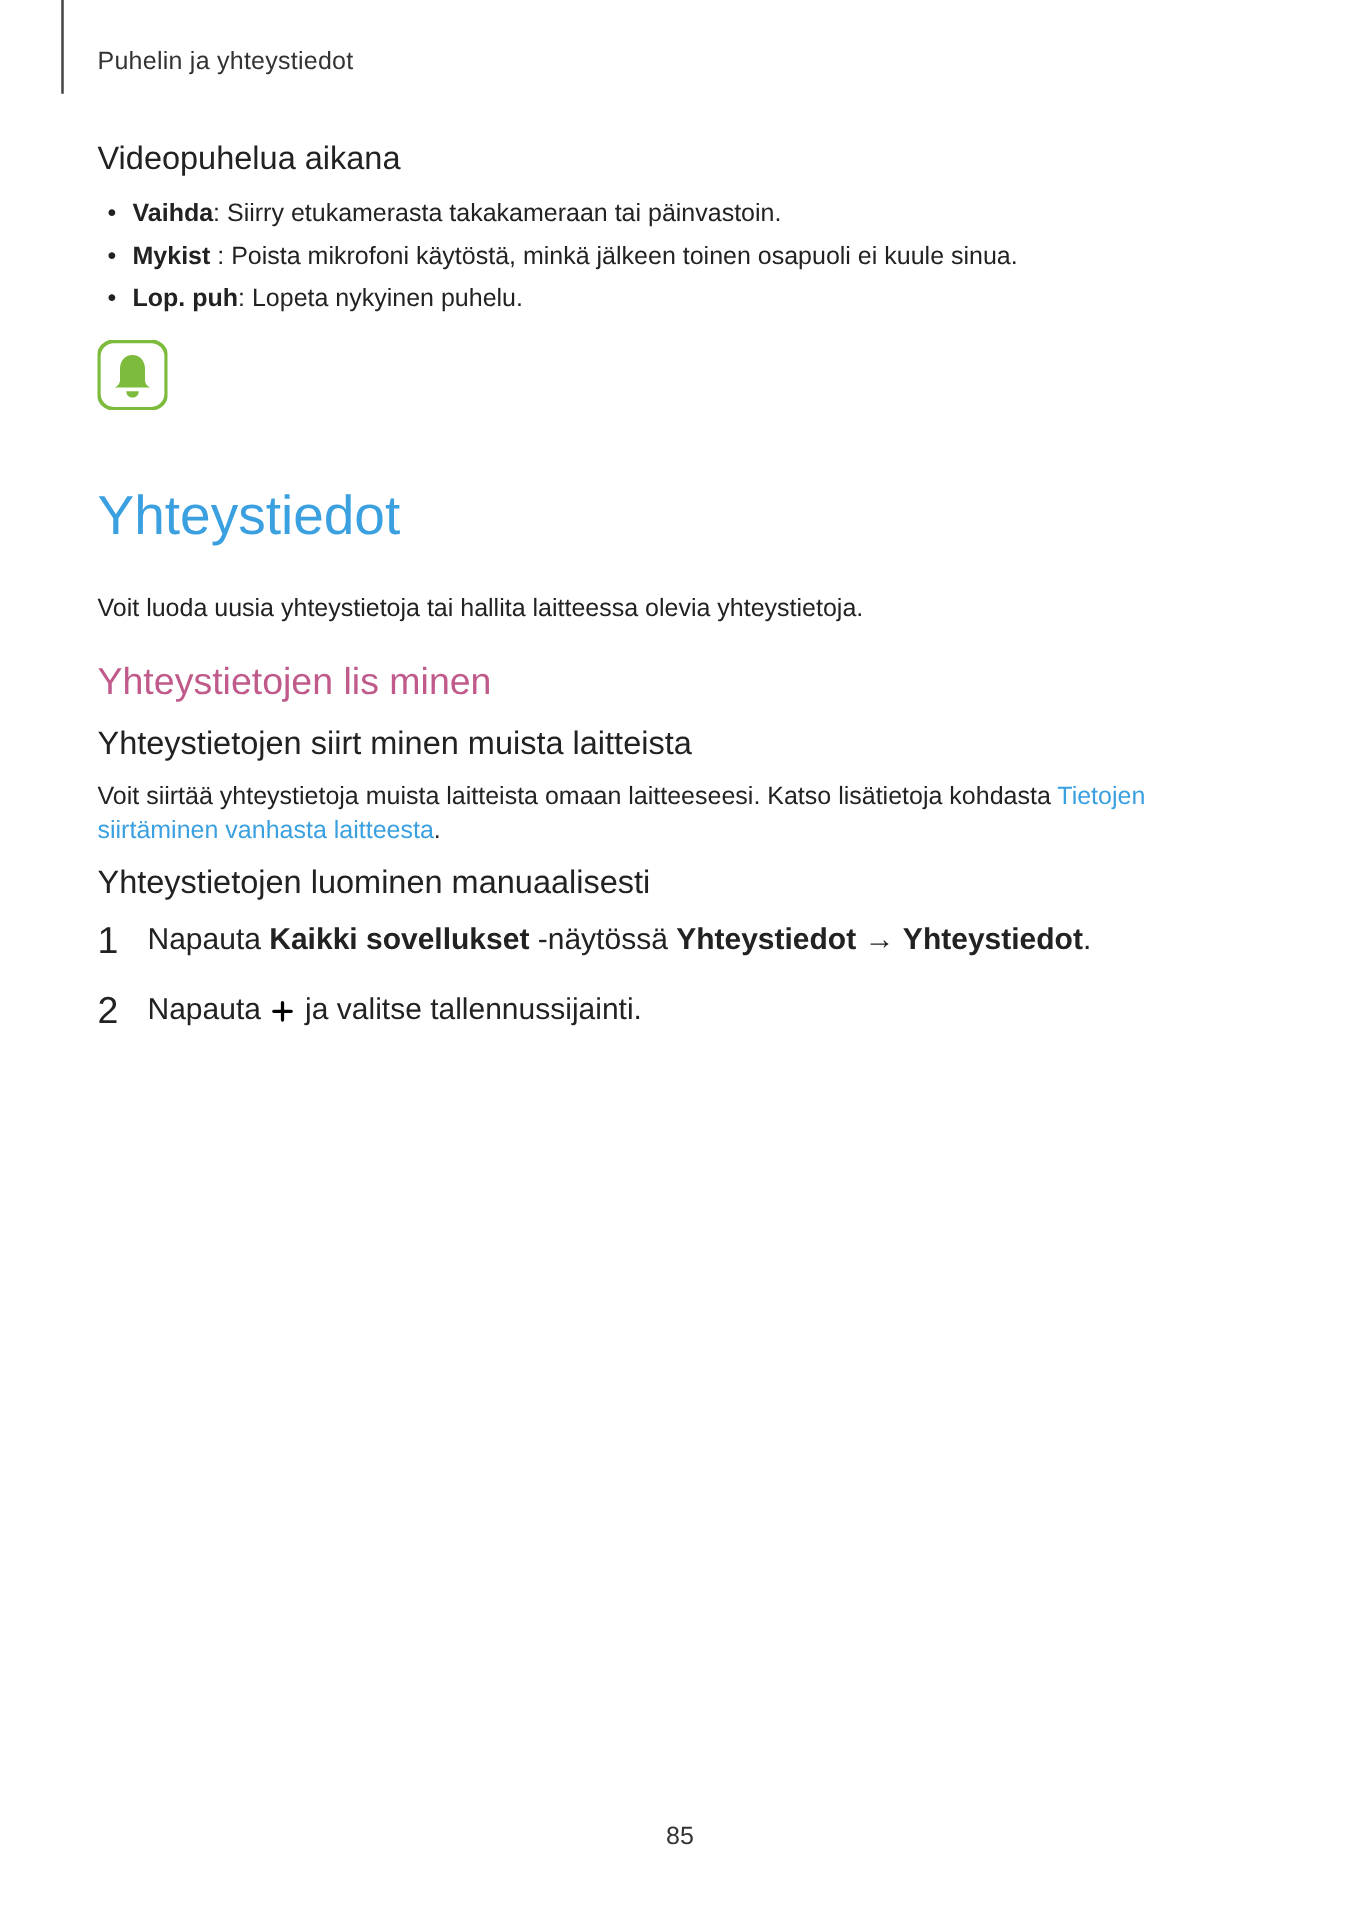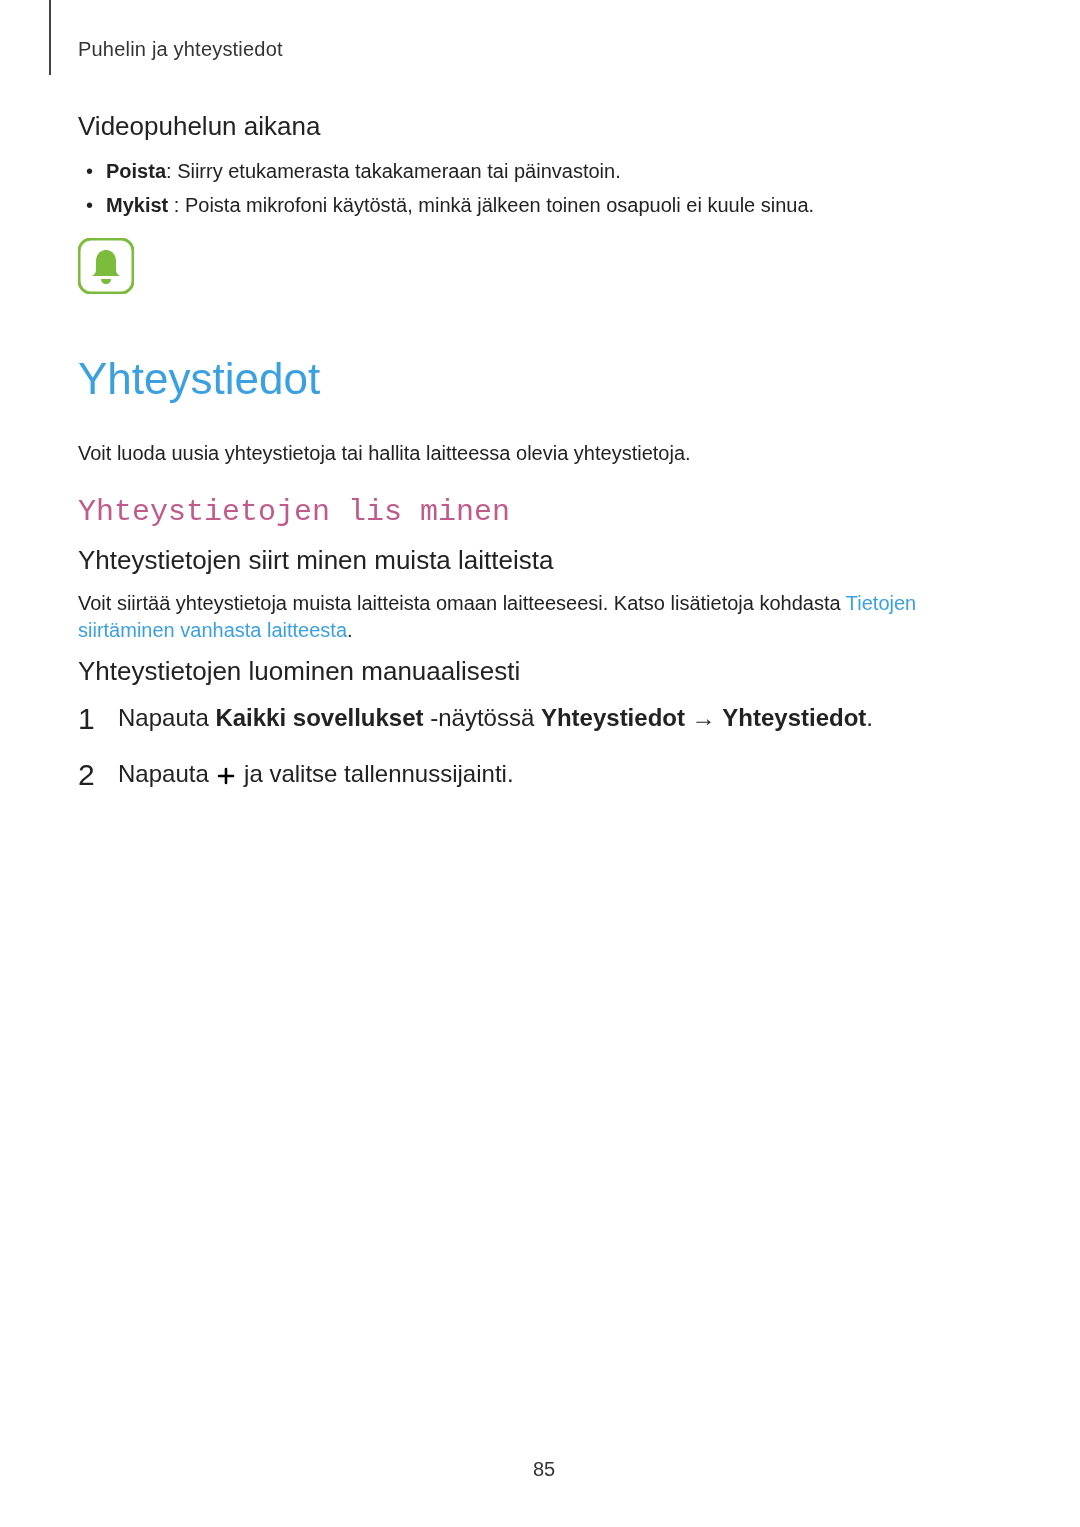--- a/index.html
+++ b/index.html
@@ -85,21 +85,21 @@
     margin-top: 60px;
     margin-bottom: 36px;
   }
   .h2 {
     font-size: 30px;
     color: #c05a8a;
     font-weight: 400;
     margin-top: 18px;
     margin-bottom: 16px;
   }
-  .h2.second { margin-top: 28px; font-family: Liberation Mono, monospace; }
+  .h2.second { margin-top: 28px; }
   .h3.sub { margin-bottom: 14px; }
   .inline-link { color: #3aa0e0; }
   ol.steps {
     list-style: none;
     counter-reset: step;
     padding-left: 0;
     margin-top: 6px;
   }
   ol.steps li {
     counter-increment: step;
@@ -140,28 +140,31 @@
 </style>
 </head>
 <body>
 
 <div class="sideline"></div>
 
 <div class="page">
 
   <div class="breadcrumb">Puhelin ja yhteystiedot</div>
 
-  <div class="h3">Videopuhelun aikana</div>
+  <div class="h3">Videopuhelua aikana</div>
 
   <ul class="bullets">
     <li>
-      <span class="bold">Poista</span><span>: Siirry etukamerasta takakameraan tai päinvastoin.</span>
+      <span class="bold">Vaihda</span><span>: Siirry etukamerasta takakameraan tai päinvastoin.</span>
     </li>
     <li>
       <span class="bold">Mykist</span><span> : Poista mikrofoni käytöstä, minkä jälkeen toinen osapuoli ei kuule sinua.</span>
+    </li>
+    <li>
+      <span class="bold">Lop. puh</span><span>: Lopeta nykyinen puhelu.</span>
     </li>
   </ul>
 
   <div class="note-row">
     <div class="note-icon">
       <svg viewBox="0 0 56 56">
         <rect x="1" y="1" width="54" height="54" rx="12" ry="12" fill="none" stroke="#7dbb3c" stroke-width="3"></rect>
         <path d="M28 12 C22 12 18 17 18 23 L18 32 C18 35 16 37 14 38 L42 38 C40 37 38 35 38 32 L38 23 C38 17 34 12 28 12 Z" fill="#7dbb3c"></path>
         <path d="M23 41 C23 44 25 46 28 46 C31 46 33 44 33 41 Z" fill="#7dbb3c"></path>
       </svg>

